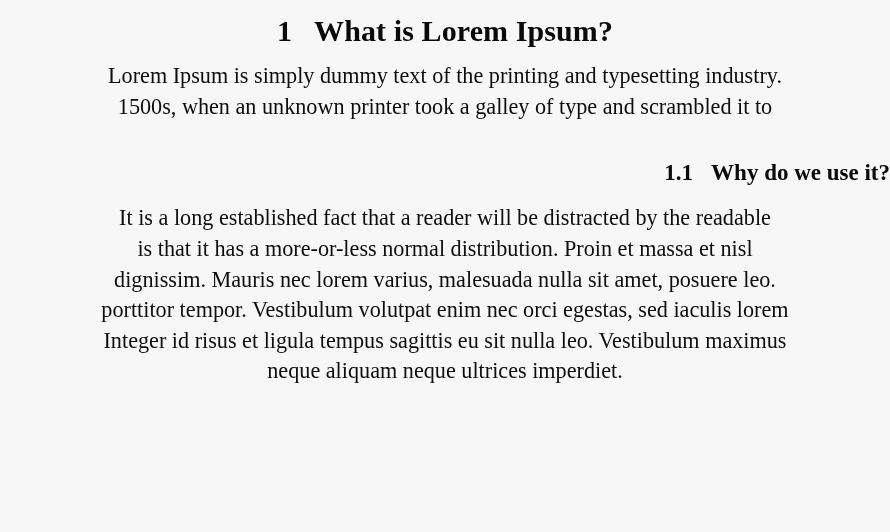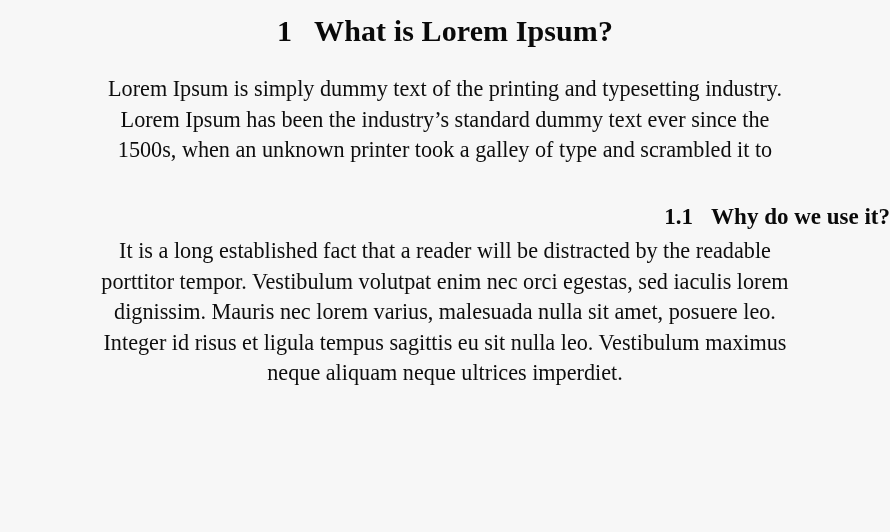--- a/index.html
+++ b/index.html
@@ -55,26 +55,26 @@
     text-align: center;
     font-size: 22.2px;
     line-height: 30.6px;
     margin: 0 auto;
     padding: 0;
     color: #0d0d0d;
   }
 
   .para-1 {
     width: 872px;
-    margin-top: 27px;
+    margin-top: 14px;
   }
 
   .para-2 {
     width: 880px;
-    margin-top: 7px;
+    margin-top: 18px;
   }
 
   .gap-before-subsection {
     height: 38px;
   }
 
   
   .ln {
     display: block;
     white-space: nowrap;
@@ -84,31 +84,31 @@
 <body style="background: rgb(247, 247, 247); color: rgb(10, 10, 10);">
 
 <div class="page">
 
   <h1 class="section-heading">
     <span class="num">1</span><span>What is Lorem Ipsum?</span>
   </h1>
 
   <p class="body-para para-1">
     <span class="ln">Lorem Ipsum is simply dummy text of the printing and typesetting industry.</span>
-    <span class="ln">Lorem Ipsum has been the industry’s standard dummy text ever since the</span>
     <span class="ln">1500s, when an unknown printer took a galley of type and scrambled it to</span>
   </p>
 
   <div class="gap-before-subsection"></div>
 
   <h2 class="subsection-heading">
     <span class="num">1.1</span><span>Why do we use it?</span>
   </h2>
 
   <p class="body-para para-2">
     <span class="ln">It is a long established fact that a reader will be distracted by the readable</span>
+    <span class="ln">is that it has a more-or-less normal distribution. Proin et massa et nisl</span>
+    <span class="ln">dignissim. Mauris nec lorem varius, malesuada nulla sit amet, posuere leo.</span>
     <span class="ln">porttitor tempor. Vestibulum volutpat enim nec orci egestas, sed iaculis lorem</span>
-    <span class="ln">dignissim. Mauris nec lorem varius, malesuada nulla sit amet, posuere leo.</span>
     <span class="ln">Integer id risus et ligula tempus sagittis eu sit nulla leo. Vestibulum maximus</span>
     <span class="ln">neque aliquam neque ultrices imperdiet.</span>
   </p>
 
 </div>
 
 </body></html>

